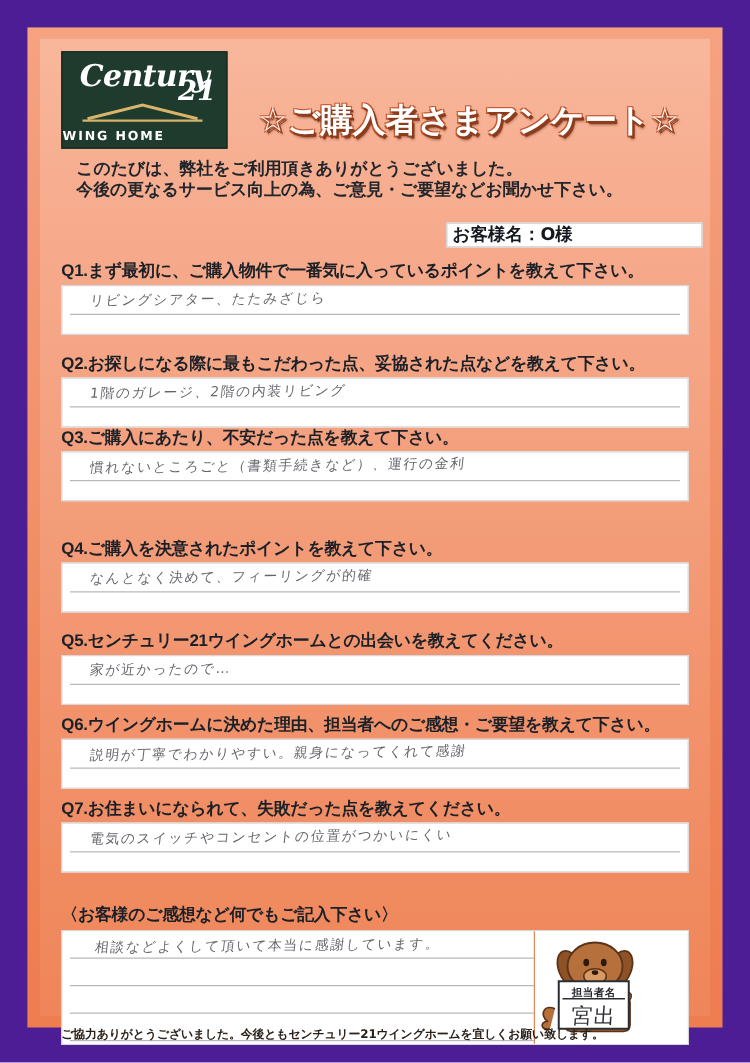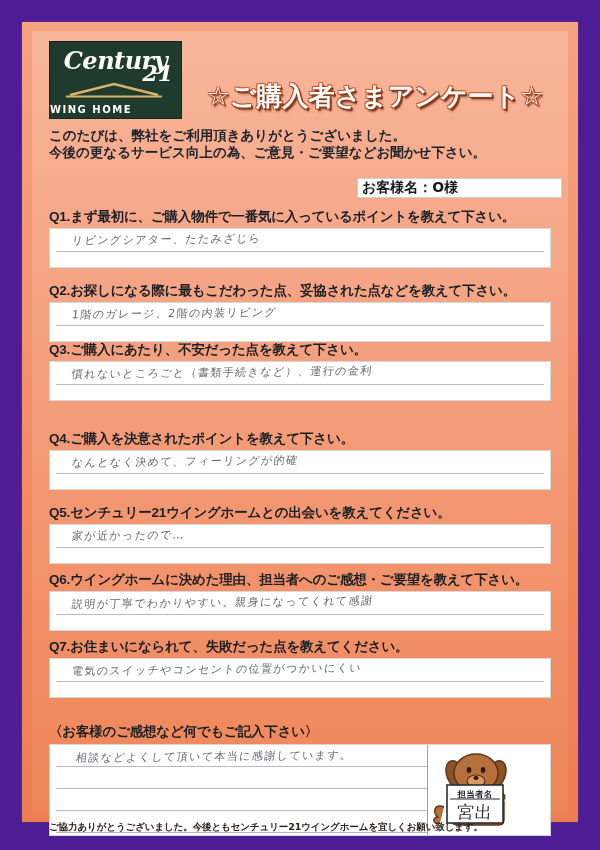--- a/index.html
+++ b/index.html
@@ -145,21 +145,21 @@
     position: absolute;
     left: 17px;
     top: 96px;
     width: 510px;
     font-family: "DejaVu Sans", "Liberation Sans", sans-serif;
     font-weight: bold;
     font-size: 13.5px;
     line-height: 17px;
     color: #20252c;
   }
-  #intro div { white-space: nowrap; }
+  #intro div { white-space: nowrap; margin-left: 12px; }
 
   
   #cust-name {
     position: absolute;
     left: 325px;
     top: 147px;
     width: 205px;
     height: 20px;
     background: #ffffff;
     border: 1px solid #cfcfcf;

